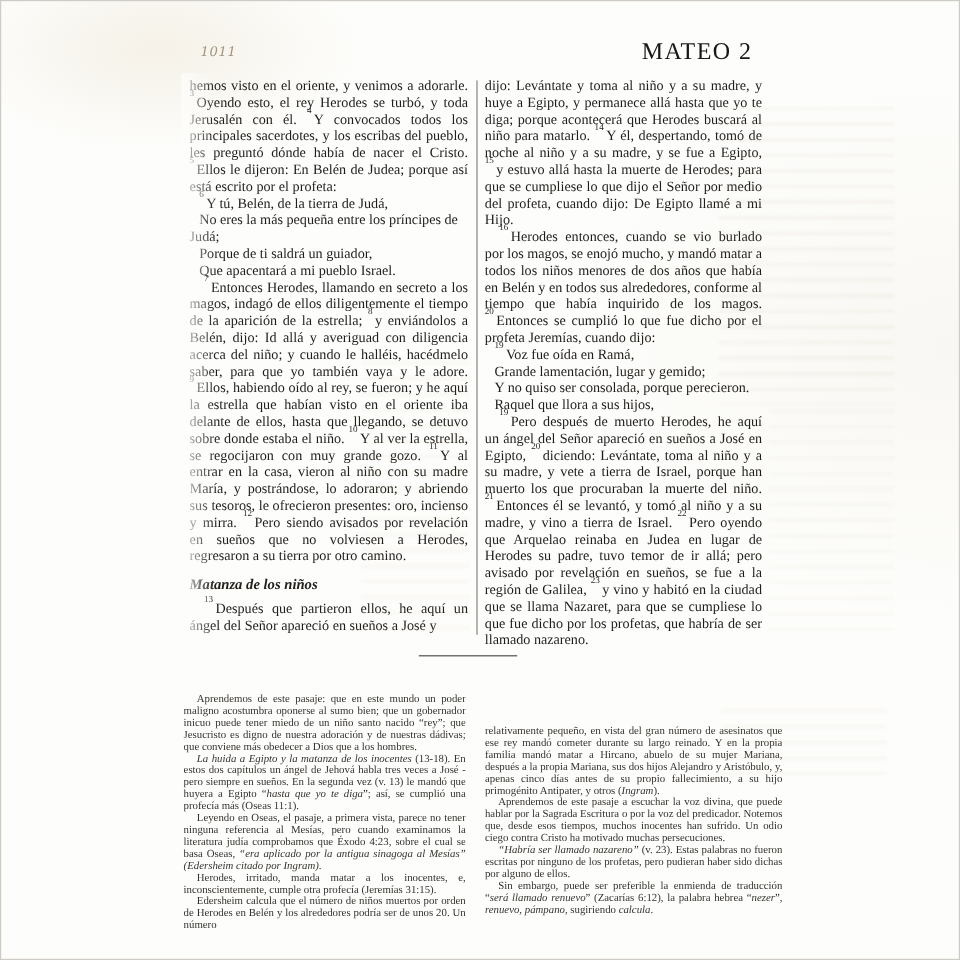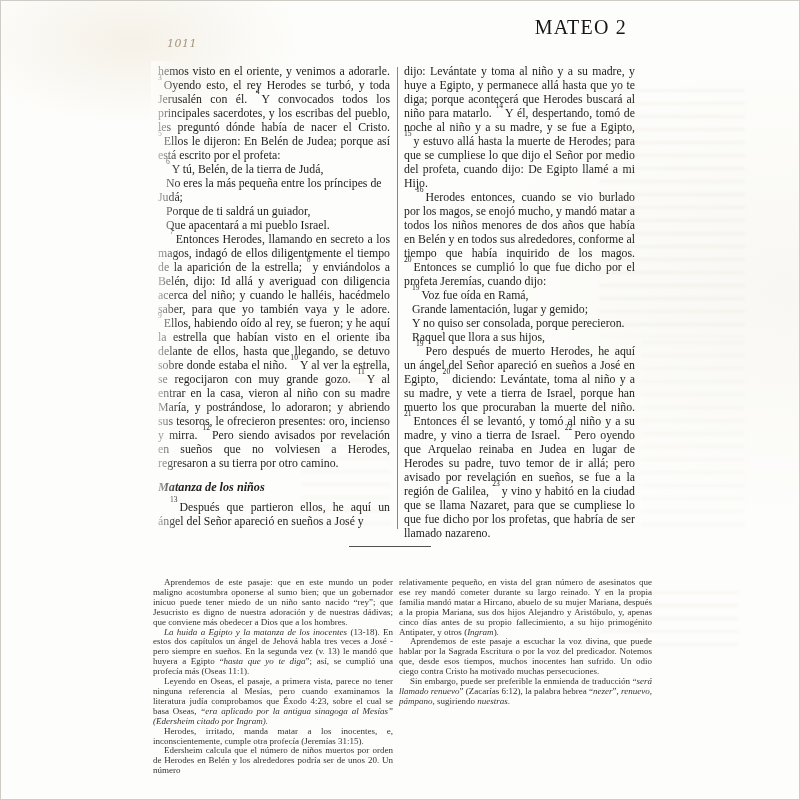--- a/index.html
+++ b/index.html
@@ -14,46 +14,46 @@
     font-family:"Liberation Serif", serif;
     color:#1f1d1a;
   }
   
   .pageno{
     position:absolute;left:166px;top:36px;
     font-family:"DejaVu Serif", serif;font-style:italic;
     font-size:11px;color:#a2947f;letter-spacing:.5px;
   }
   .book-title{
-    position:absolute;top:15px;right:172px;margin:0;
+    position:absolute;top:31px;right:172px;margin:0;
     font-size:20px;font-weight:400;letter-spacing:1.2px;color:#191714;
   }
   
   .col{position:absolute;top:63px;font-size:11.8px;line-height:14px;overflow:hidden;height:478px;}
   .col-left{left:157px;width:232px;}
   .col-right{left:403px;width:231px;}
   .col-divider{position:absolute;left:396px;top:66px;width:1px;height:462px;background:#8b8780;}
   p{margin:0;}
   .para{text-align:justify;text-indent:12px;}
   .para.noindent{text-indent:0;}
   .poem{text-align:left;text-indent:8px;}
   .sec-heading{
     margin:10px 0 6px;font-size:12.2px;font-weight:bold;font-style:italic;color:#23201c;
   }
   sup.v{font-size:7.6px;line-height:0;position:relative;top:-4px;margin-right:2px;}
   
   .footnote-rule{position:absolute;left:348px;top:545px;width:82px;height:1px;background:#55524d;}
-  .footnotes{position:absolute;left:152px;top:577px;width:499px;display:flex;gap:6px;height:205px;overflow:hidden;}
+  .footnotes{position:absolute;left:152px;top:577px;width:499px;display:flex;gap:16px;height:205px;overflow:hidden;}
   .fcol{overflow:hidden;}
   .fcol-left{width:240px;}
   .fcol-right{width:253px;}
   .fn{
     font-size:9px;line-height:9.9px;text-align:justify;text-indent:11px;color:#35322d;
   }
-  .fn.noindent{text-indent:0;}
+  .fn.noindent{text-indent:0;margin-top:27px;}
   
   .ghost{
     position:absolute;pointer-events:none;opacity:.55;filter:blur(1.4px);
     background:repeating-linear-gradient(180deg, rgba(184,163,126,.15) 0 3px, transparent 3px 13px);
   }
   .g1{left:598px;top:88px;width:146px;height:248px;}
   .g2{left:300px;top:300px;width:90px;height:230px;opacity:.4;}
   .g3{left:600px;top:590px;width:138px;height:58px;opacity:.45;}
   .g4{left:640px;top:340px;width:104px;height:190px;opacity:.35;}
   .gutter-fade{
@@ -96,21 +96,22 @@
     <div class="fcol fcol-left" id="fn-left">
         <p class="fn">Aprendemos de este pasaje: que en este mundo un poder maligno acostumbra oponerse al sumo bien; que un gobernador inicuo puede tener miedo de un niño santo nacido “rey”; que Jesucristo es digno de nuestra adoración y de nuestras dádivas; que conviene más obedecer a Dios que a los hombres.</p>
         <p class="fn"><i>La huida a Egipto y la matanza de los inocentes</i> (13-18). En estos dos capítulos un ángel de Jehová habla tres veces a José - pero siempre en sueños. En la segunda vez (v. 13) le mandó que huyera a Egipto “<i>hasta que yo te diga</i>”; así, se cumplió una profecía más (Oseas 11:1).</p>
         <p class="fn">Leyendo en Oseas, el pasaje, a primera vista, parece no tener ninguna referencia al Mesías, pero cuando examinamos la literatura judía comprobamos que Éxodo 4:23, sobre el cual se basa Oseas, <i>“era aplicado por la antigua sinagoga al Mesías” (Edersheim citado por Ingram).</i></p>
         <p class="fn">Herodes, irritado, manda matar a los inocentes, e, inconscientemente, cumple otra profecía (Jeremías 31:15).</p>
         <p class="fn">Edersheim calcula que el número de niños muertos por orden de Herodes en Belén y los alrededores podría ser de unos 20. Un número</p>
       </div>
     <div class="fcol fcol-right" id="fn-right">
         <p class="fn noindent">relativamente pequeño, en vista del gran número de asesinatos que ese rey mandó cometer durante su largo reinado. Y en la propia familia mandó matar a Hircano, abuelo de su mujer Mariana, después a la propia Mariana, sus dos hijos Alejandro y Aristóbulo, y, apenas cinco días antes de su propio fallecimiento, a su hijo primogénito Antipater, y otros (<i>Ingram</i>).</p>
         <p class="fn">Aprendemos de este pasaje a escuchar la voz divina, que puede hablar por la Sagrada Escritura o por la voz del predicador. Notemos que, desde esos tiempos, muchos inocentes han sufrido. Un odio ciego contra Cristo ha motivado muchas persecuciones.</p>
-        <p class="fn">Sin embargo, puede ser preferible la enmienda de traducción “<i>será llamado renuevo</i>” (Zacarías 6:12), la palabra hebrea “<i>nezer</i>”, <i>renuevo, pámpano</i>, sugiriendo <i>nuestras</i>.</p>
+        <p class="fn"><i>“Habría ser llamado nazareno”</i> (v. 23). Estas palabras no fueron escritas por ninguno de los profetas, pero pudieran haber sido dichas por alguno de ellos.</p>
+        <p class="fn">Sin embargo, puede ser preferible la enmienda de traducción “<i>será llamado renuevo</i>” (Zacarías 6:12), la palabra hebrea “<i>nezer</i>”, <i>renuevo, pámpano</i>, sugiriendo <i>calcula</i>.</p>
       </div>
   </section>
 
   <div class="ghost g1"></div>
   <div class="ghost g2"></div>
   <div class="ghost g3"></div>
   <div class="ghost g4"></div>
   <div class="gutter-fade"></div>
 
 </div>

